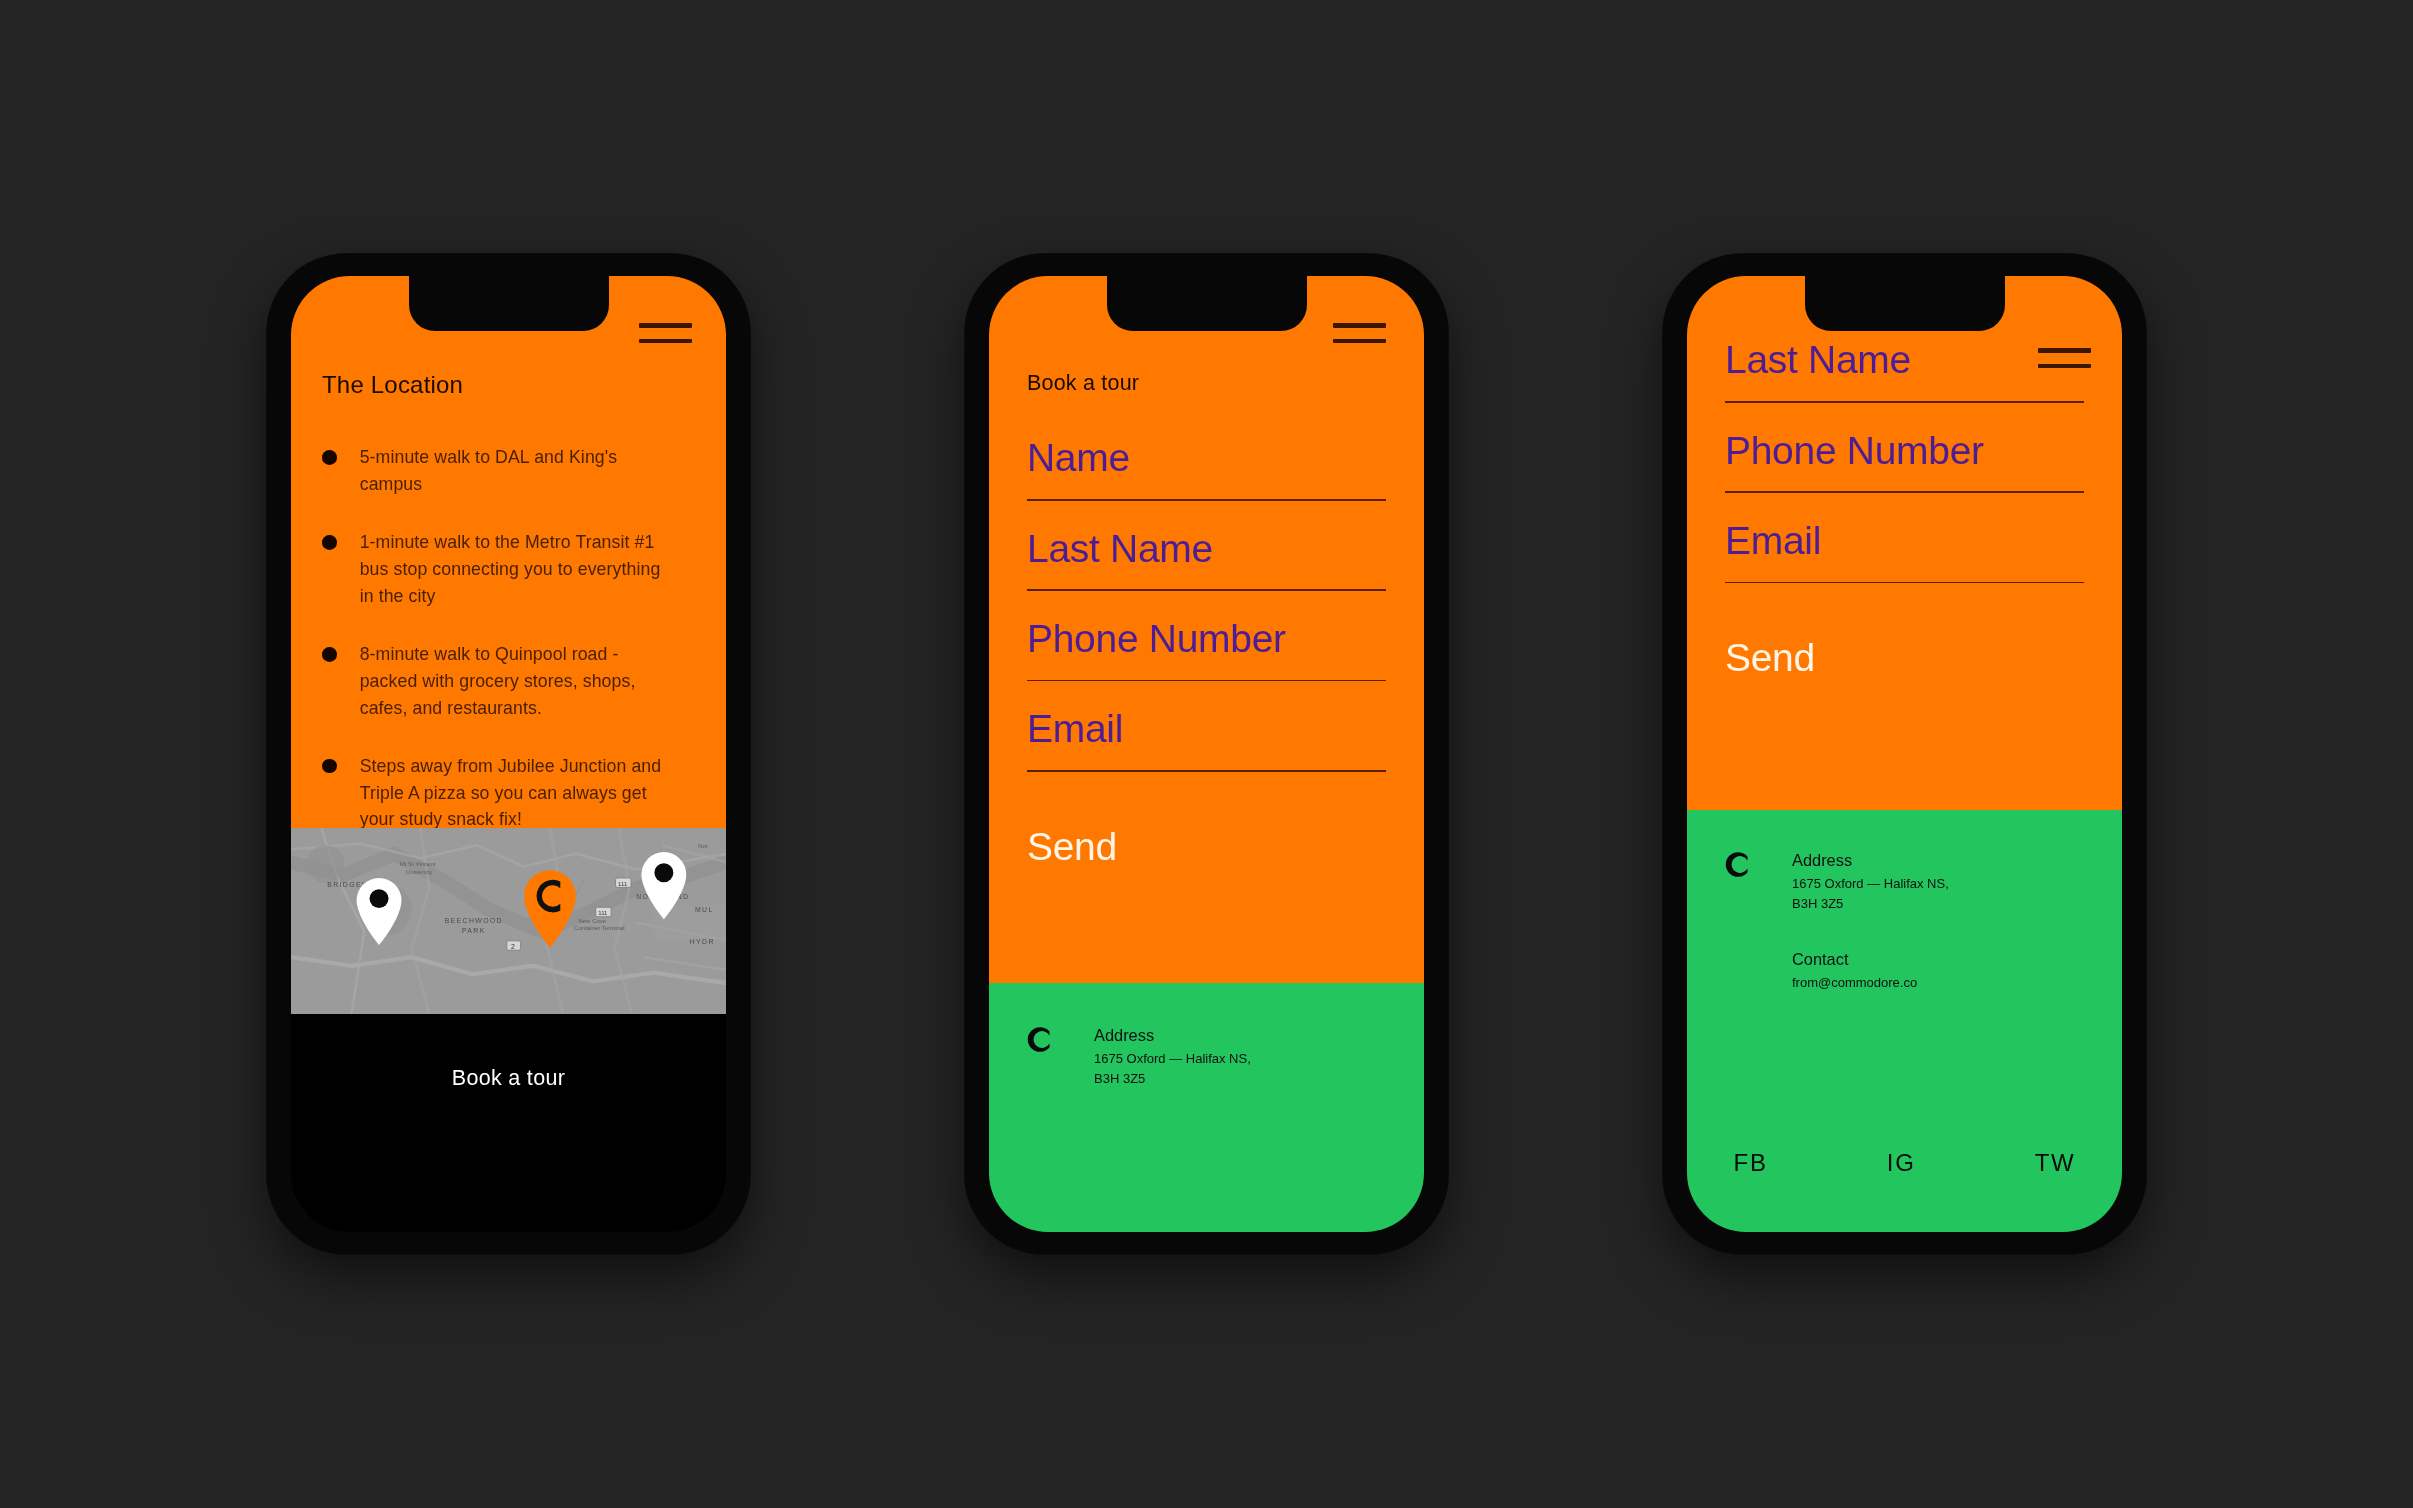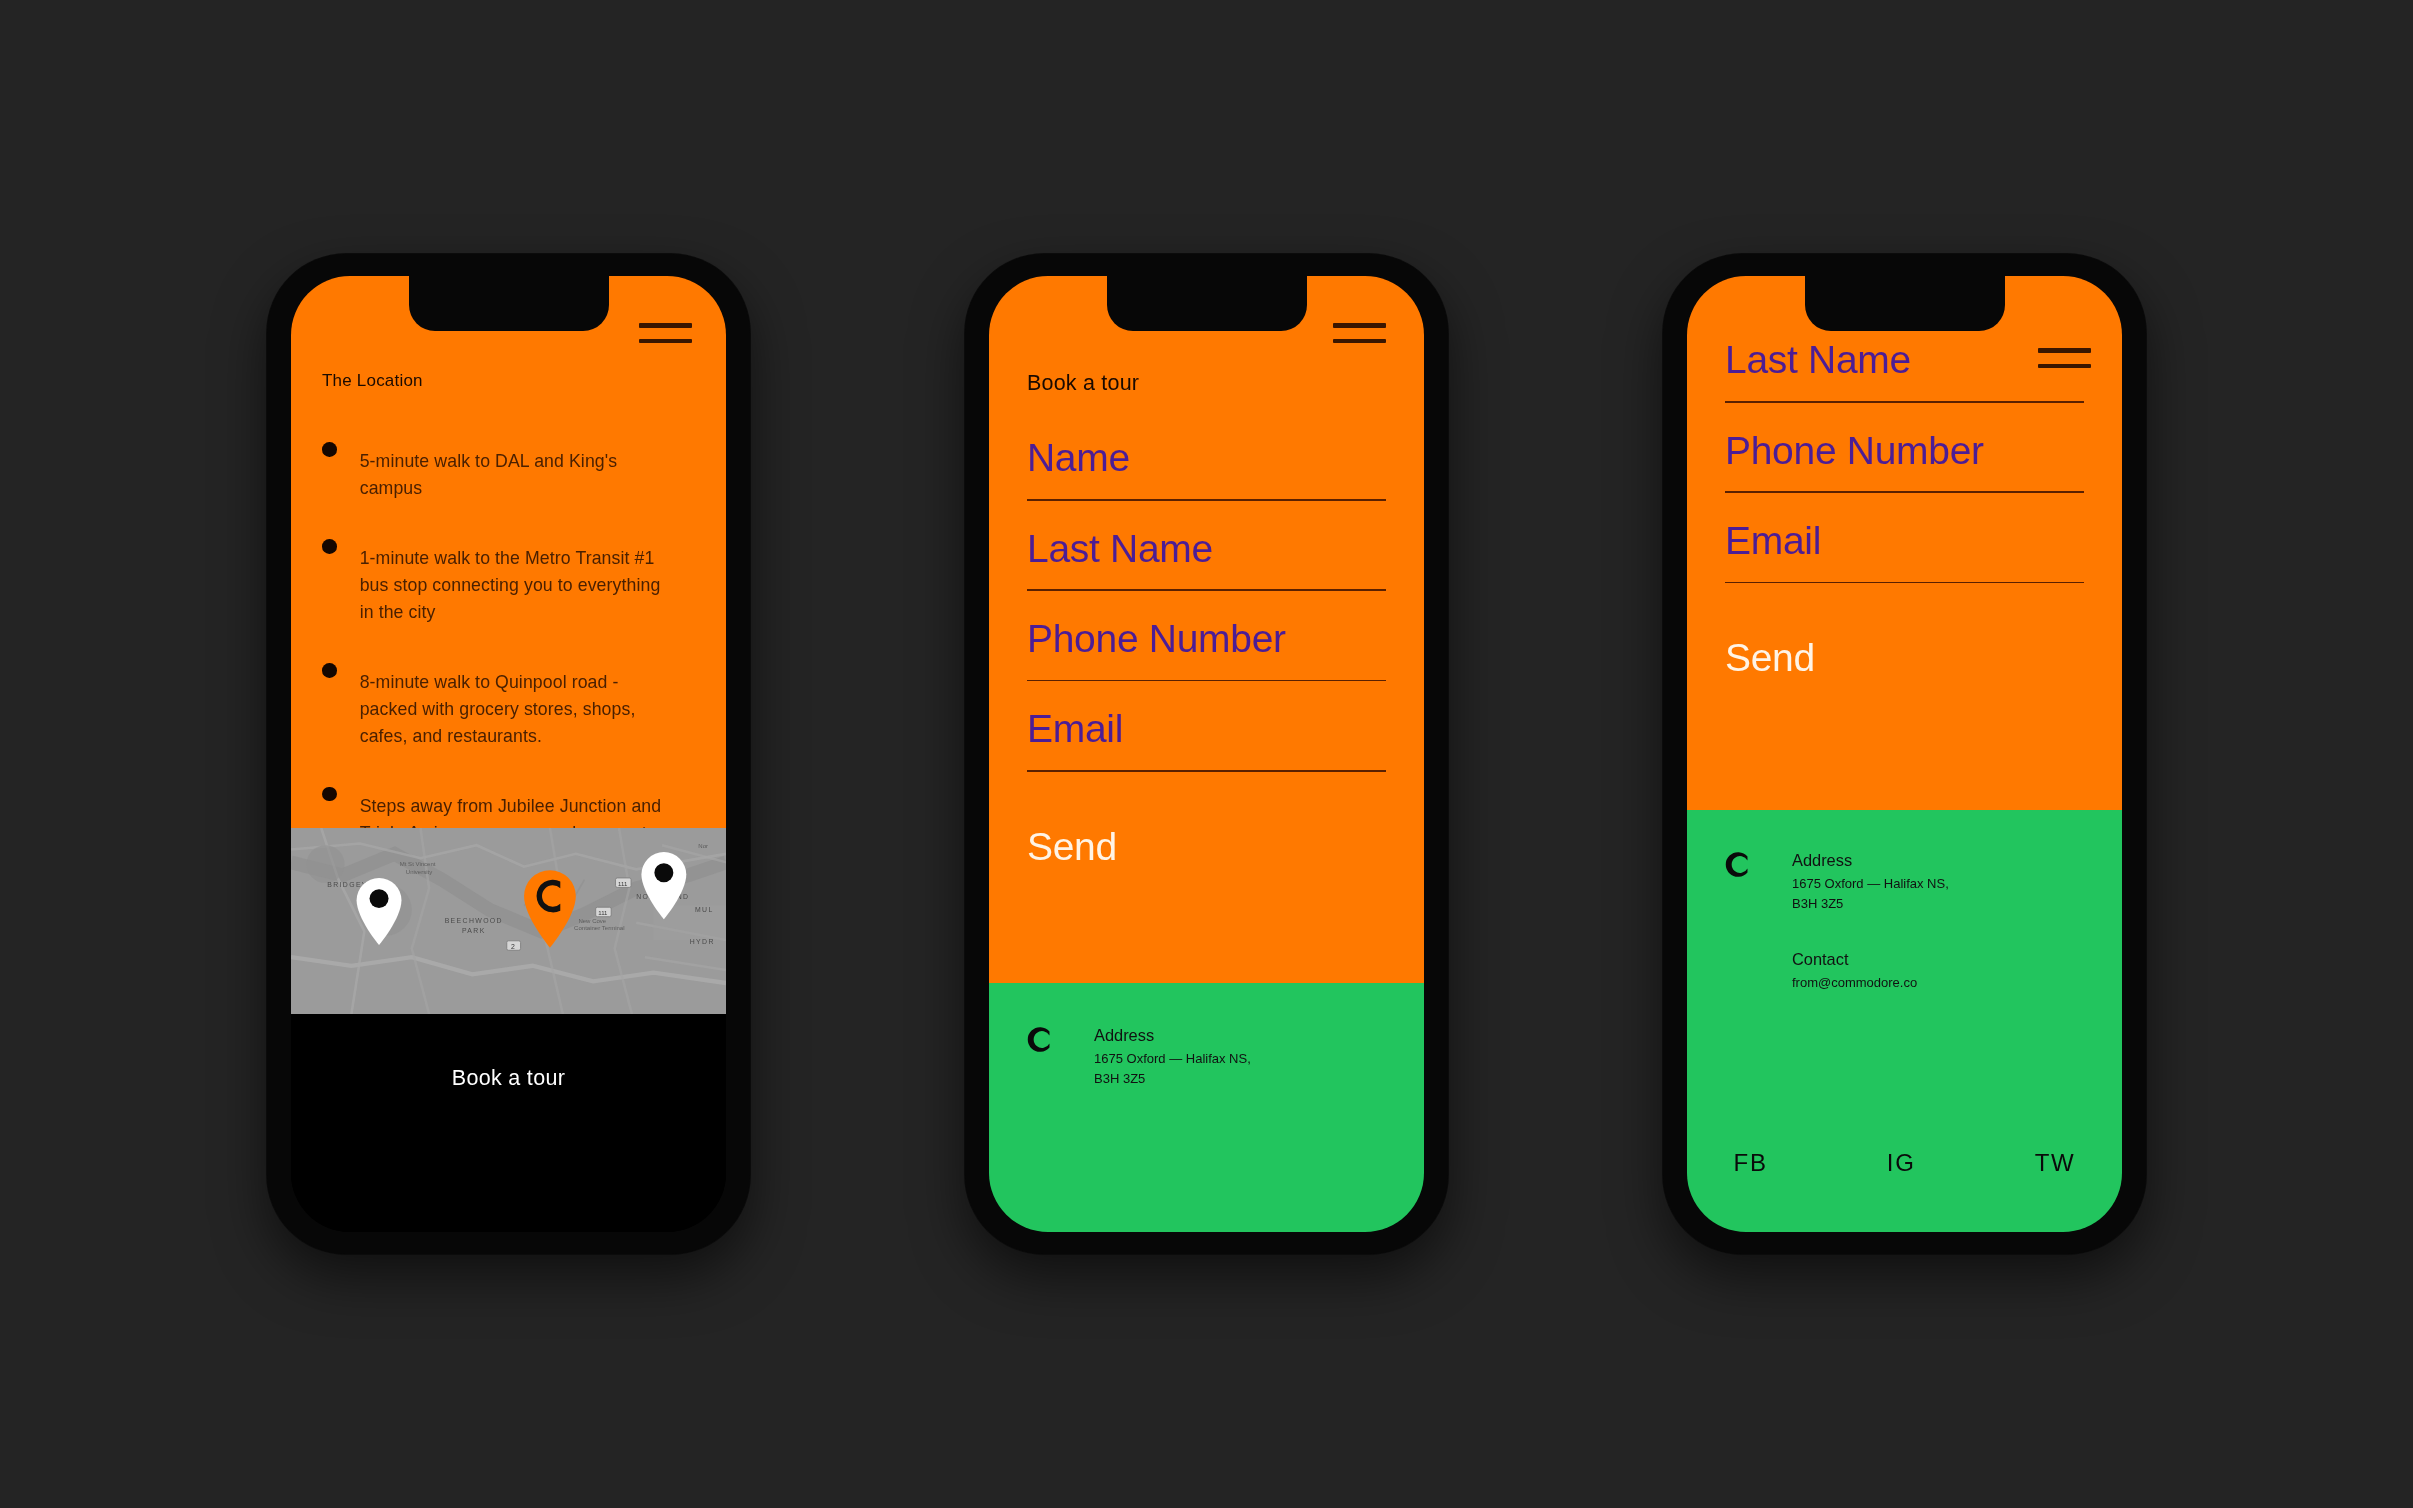--- a/index.html
+++ b/index.html
@@ -56,39 +56,38 @@
   }
   .hamburger i{
     display:block; height:4.3px; background:#3a1600; border-radius:0.9px;
   }
   .hamburger i:first-child{ margin-bottom:11.2px; }
 
   
   .p1 .orange{ height:552px; padding:0 31px; }
   .p1 .hamburger{ right:34px; top:47px; }
   .p1 .page-title{
-    font-size:17px; color:#1a0a00; font-weight:400;
+    font-size:24px; color:#1a0a00; font-weight:400;
     letter-spacing:0.2px;
     padding-top:95px;
   }
   .p1 .feature-list{ list-style:none; margin-top:45px; }
   .p1 .feature-list li{
     display:flex; align-items:flex-start;
     margin-bottom:31px;
   }
   .p1 .bullet{
     width:14.7px;height:14.7px;border-radius:50%;
     background:#150700; flex:0 0 auto;
     margin-top:6px; margin-right:23px;
   }
   .p1 .feature-text{
     font-size:17.7px; line-height:1.52;
     color:#4a2000; max-width:302px;
     letter-spacing:0.1px;
-    margin-top:12px;
   }
   .map{
     position:relative;
     height:186px; width:100%;
     background:#9b9b9b;
     overflow:hidden;
   }
   .map svg{ position:absolute; inset:0; width:100%; height:100%; }
   .p1 .footer-dark{
     background:#000;

